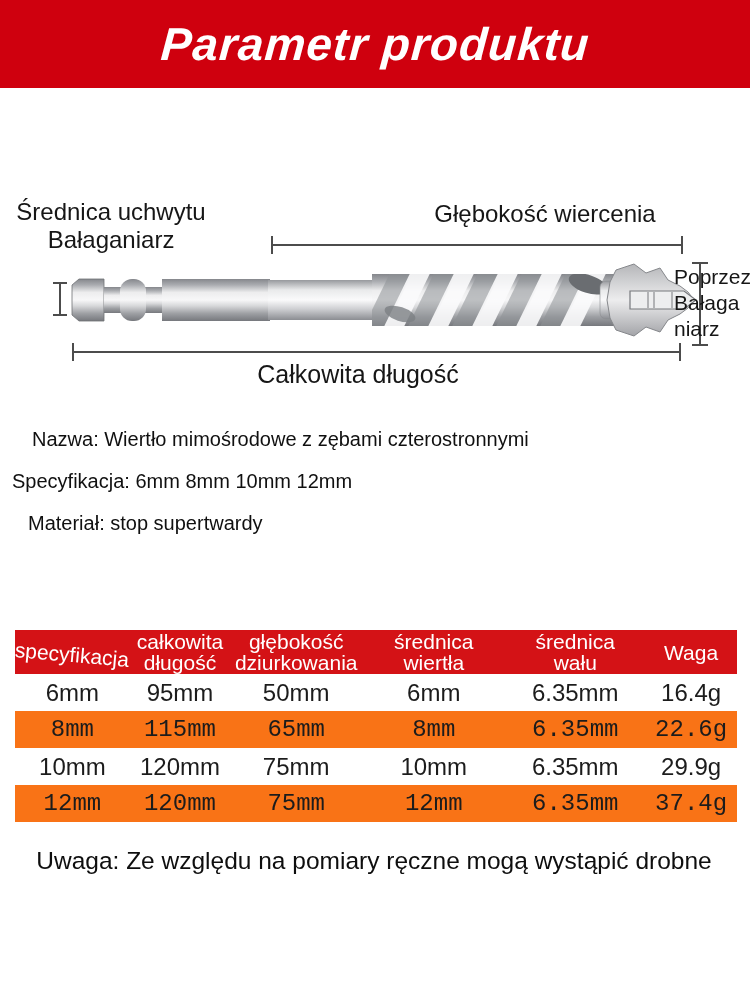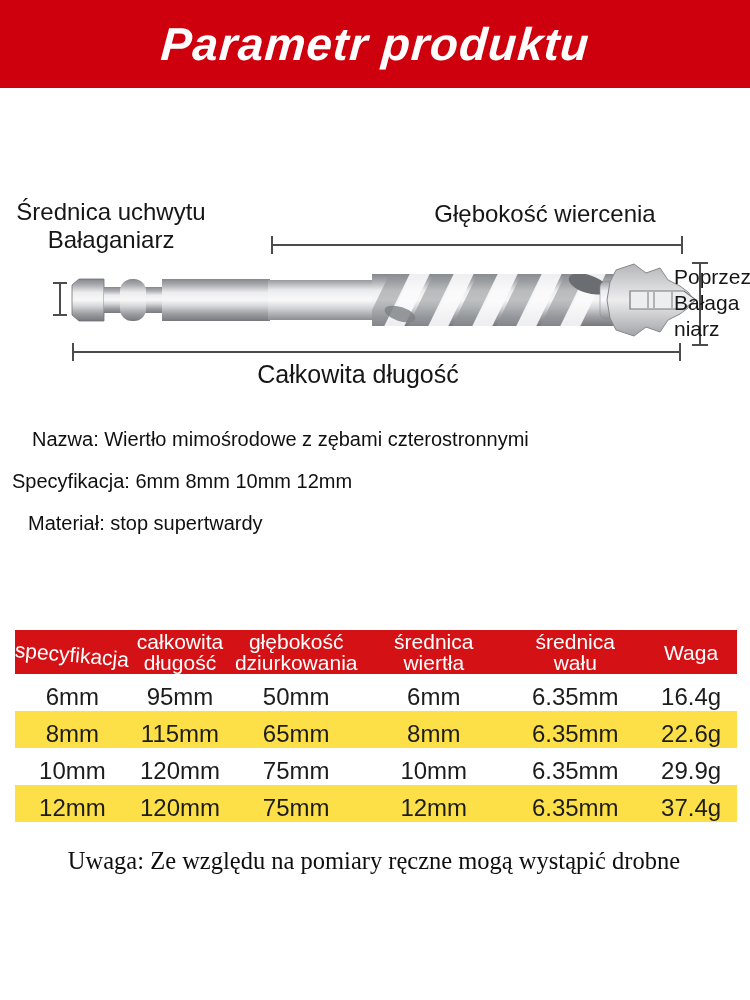--- a/index.html
+++ b/index.html
@@ -25,29 +25,29 @@
   
   .info-line { position:absolute; color:#101010; font-size:20px; }
   .info-name     { left:32px; top:428px; }
   .info-spec     { left:12px; top:470px; }
   .info-material { left:28px; top:512px; }
 
   
   .spec-table { position:absolute; left:15px; top:630px; width:722px; font-size:24px; color:#1c1c1c; }
   .t-header { display:flex; height:44px; background:#d41216; color:#ffffff; align-items:center; }
   .t-header .cell { font-size:21px; line-height:21px; text-align:center; }
-  .t-row { display:flex; height:37px; align-items:flex-end; }
-  .t-row.alt { background:#fde047; }
+  .t-row { display:flex; height:37px; align-items:center; }
+  .t-row.alt { background:#f97316;font-family:Liberation Mono, monospace; }
   .cell { text-align:center; }
   .c0{width:15.9%;} .c1{width:13.9%;} .c2{width:18.3%;} .c3{width:19.8%;} .c4{width:19.4%;} .c5{width:12.7%;}
   .rot { display:inline-block; transform:rotate(5deg) translateY(2px); }
 
   
   .note { position:absolute; left:0; top:844px; width:748px; text-align:center;
-          color:#0e0e0e; font-size:24.5px; line-height:33px;font-family:Liberation Serif, serif; }
+          color:#0e0e0e; font-size:24.5px; line-height:33px; }
 </style>
 </head>
 <body>
 
 <div class="page">
 
   <div class="banner">
     <h1>Parametr produktu</h1>
   </div>
 

